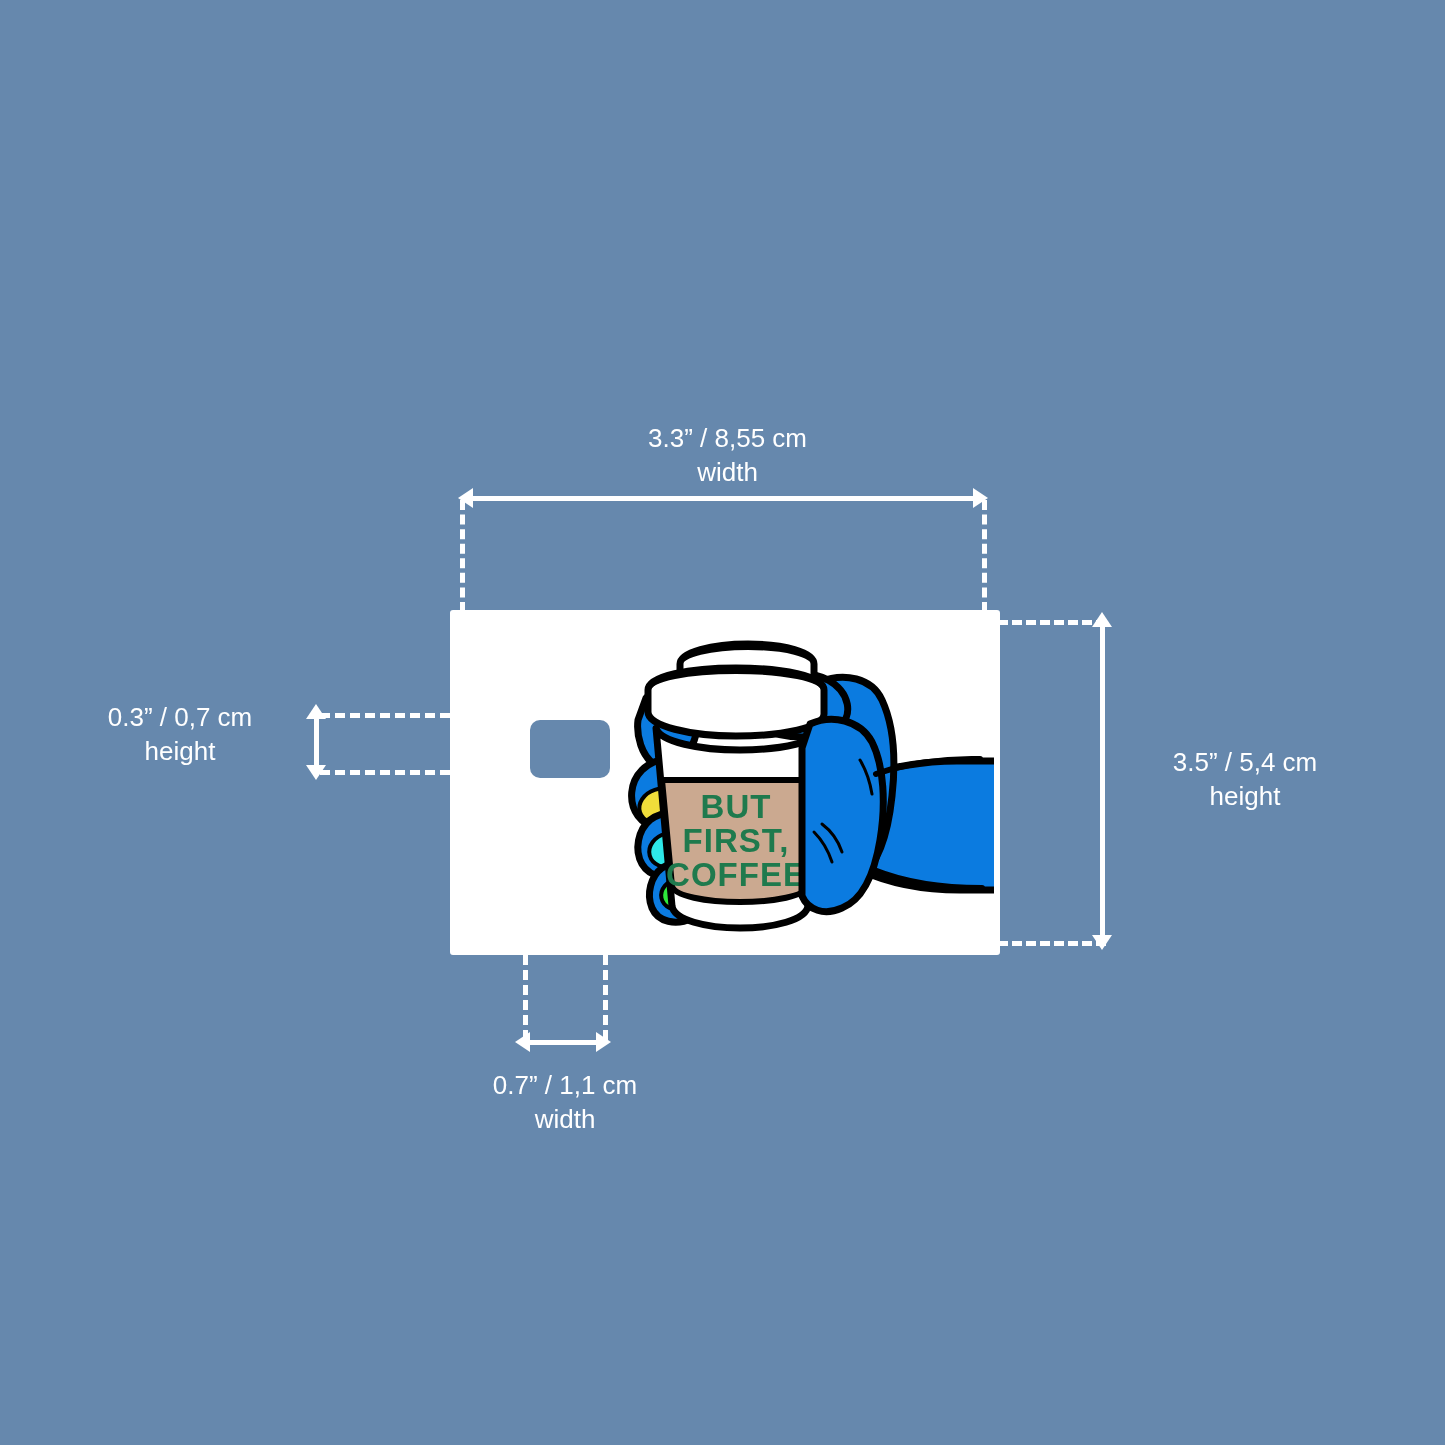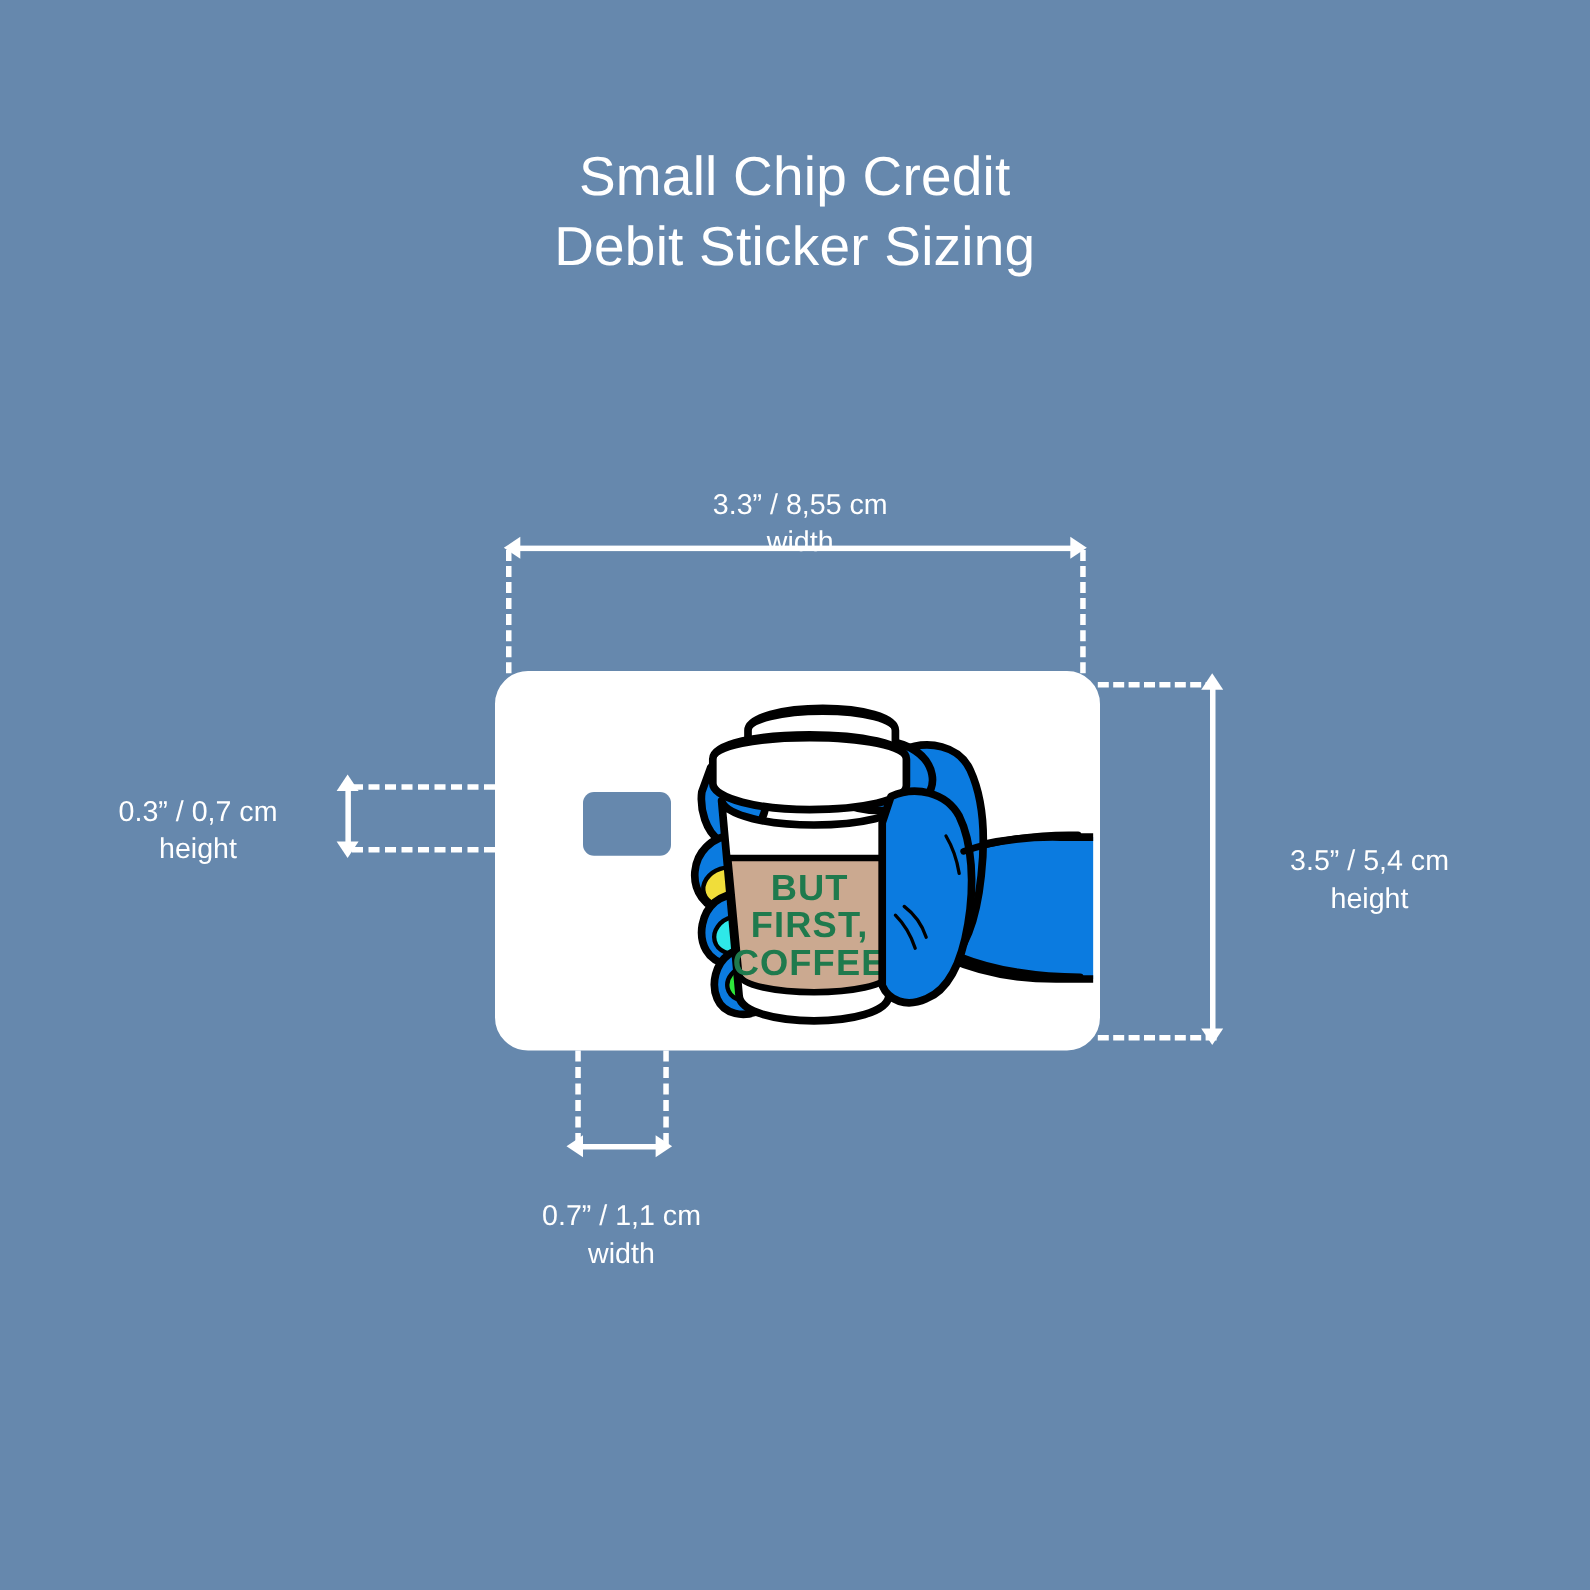--- a/index.html
+++ b/index.html
@@ -37,21 +37,20 @@
 
   
   .dimlabel {
     position: absolute;
     color: #ffffff;
     font-size: 26px;
     line-height: 34px;
     text-align: center;
     white-space: pre-line;
     font-weight: 400;
-    margin-top: 20px;
   }
   #lbl-top    { left: 545px; top: 421px;  width: 365px; }
   #lbl-left   { left: 60px;  top: 700px;  width: 240px; }
   #lbl-right  { left: 1120px;top: 745px;  width: 250px; }
   #lbl-bottom { left: 445px; top: 1068px; width: 240px; }
 
   
   .dash-v {
     position: absolute;
     width: 0;
@@ -126,21 +125,21 @@
   #arrow-right  { left: 1089px; top: 612px;  height: 338px; }
   #arrow-bottom { left: 515px;  top: 1029px; width: 96px; }
 
   
   #card {
     position: absolute;
     left: 450px;
     top: 610px;
     width: 550px;
     height: 345px;
-    border-radius: 30px;
+    border-radius: 3px;
     background: #ffffff;
     border: 6px solid #ffffff;
     box-sizing: border-box;
     overflow: hidden;
   }
   #card-surface {
     position: absolute;
     inset: 0;
     background: #ffffff;
     border-radius: 24px;
@@ -161,22 +160,20 @@
     top: 12px;
     width: 390px;
     height: 320px;
   }
 </style>
 </head>
 <body>
 
 <div id="stage">
 
-  <div id="title">Small Chip Credit
-Debit Sticker Sizing</div>
 
   <div class="dimlabel" id="lbl-top">3.3” / 8,55 cm
 width</div>
   <div class="dimlabel" id="lbl-left">0.3” / 0,7 cm
 height</div>
   <div class="dimlabel" id="lbl-right">3.5” / 5,4 cm
 height</div>
   <div class="dimlabel" id="lbl-bottom">0.7” / 1,1 cm
 width</div>
 

